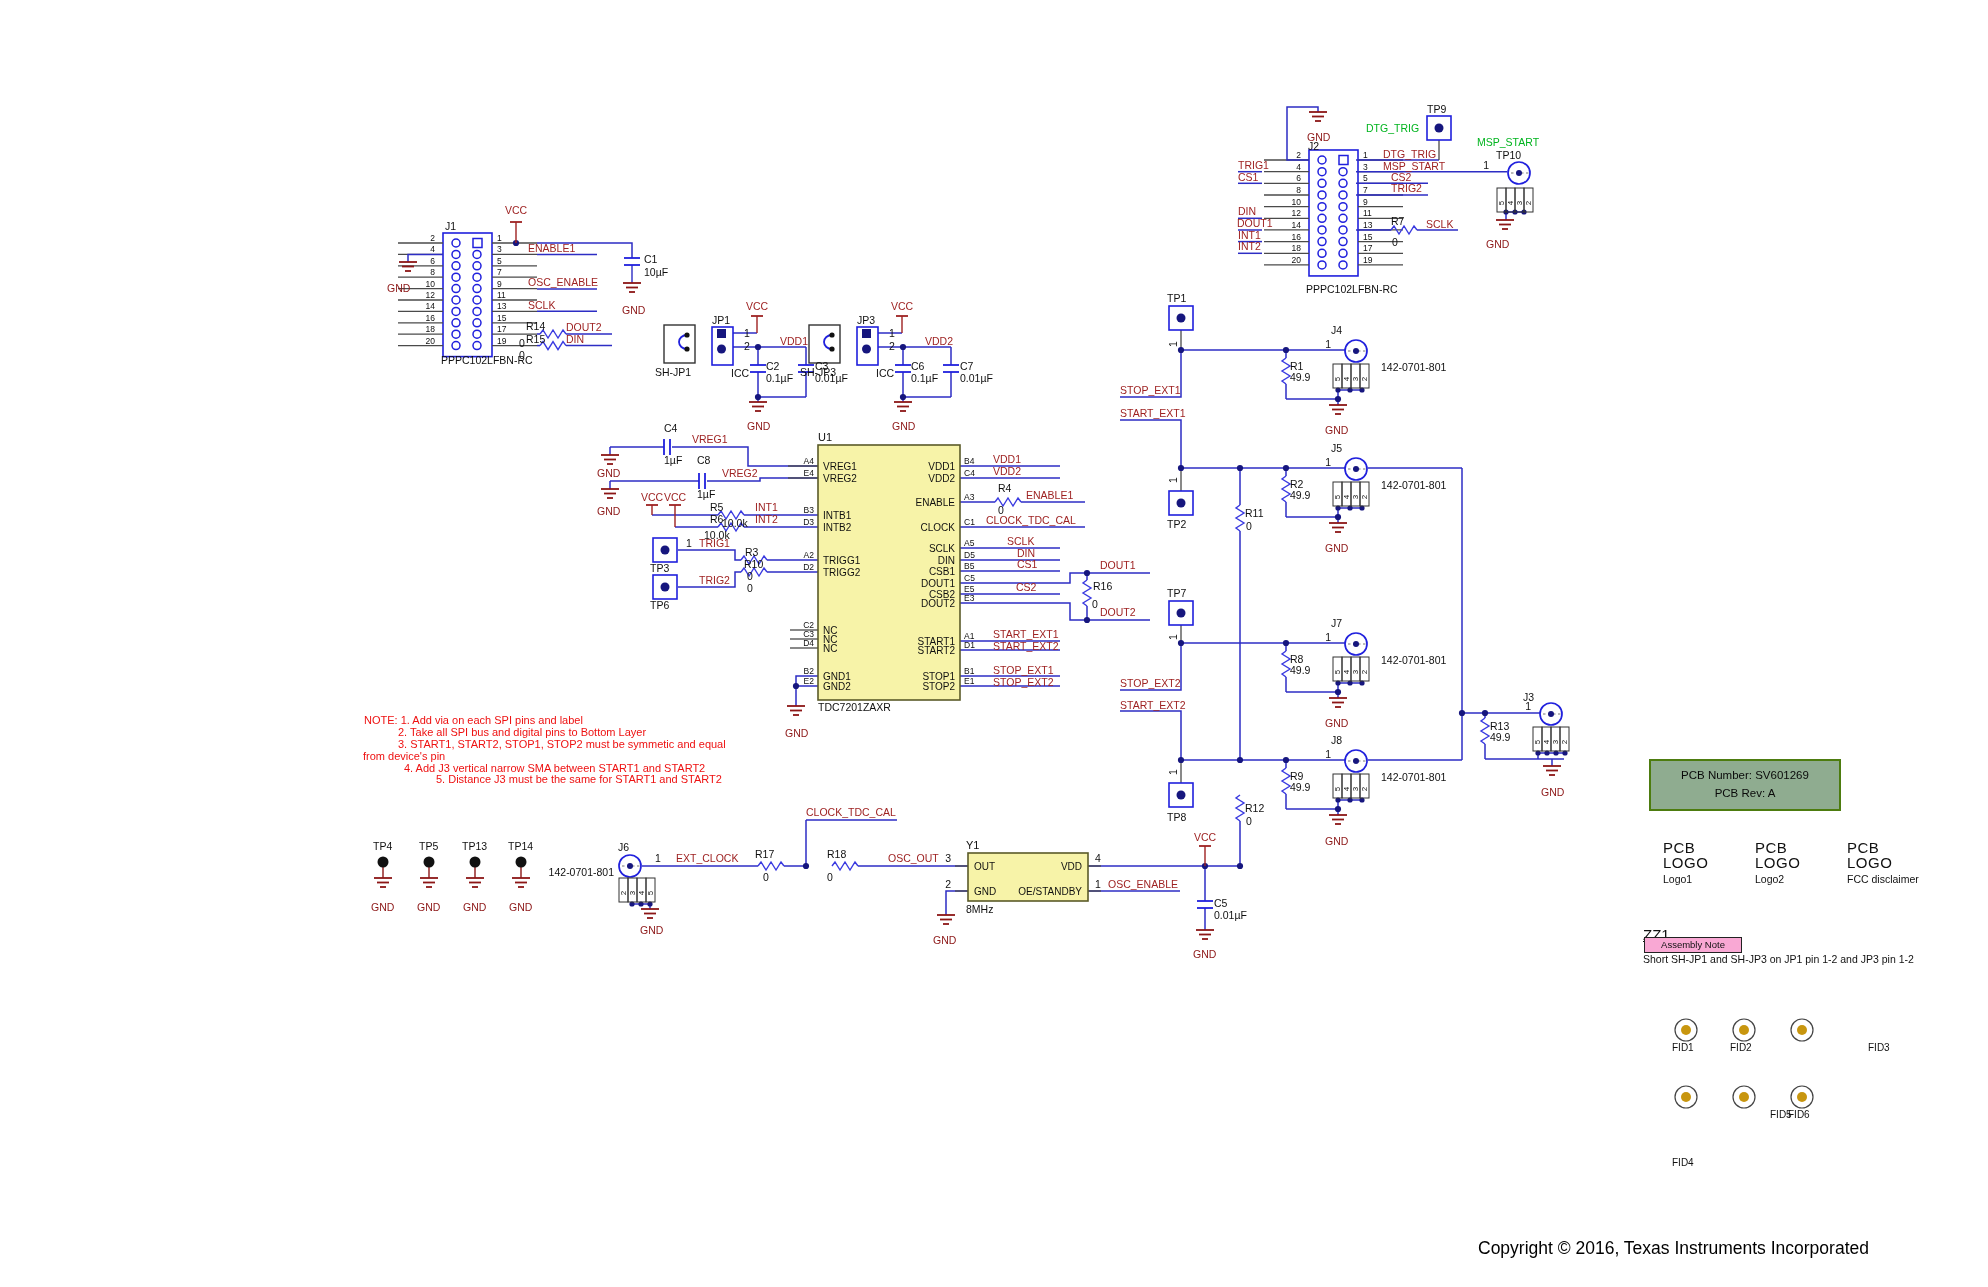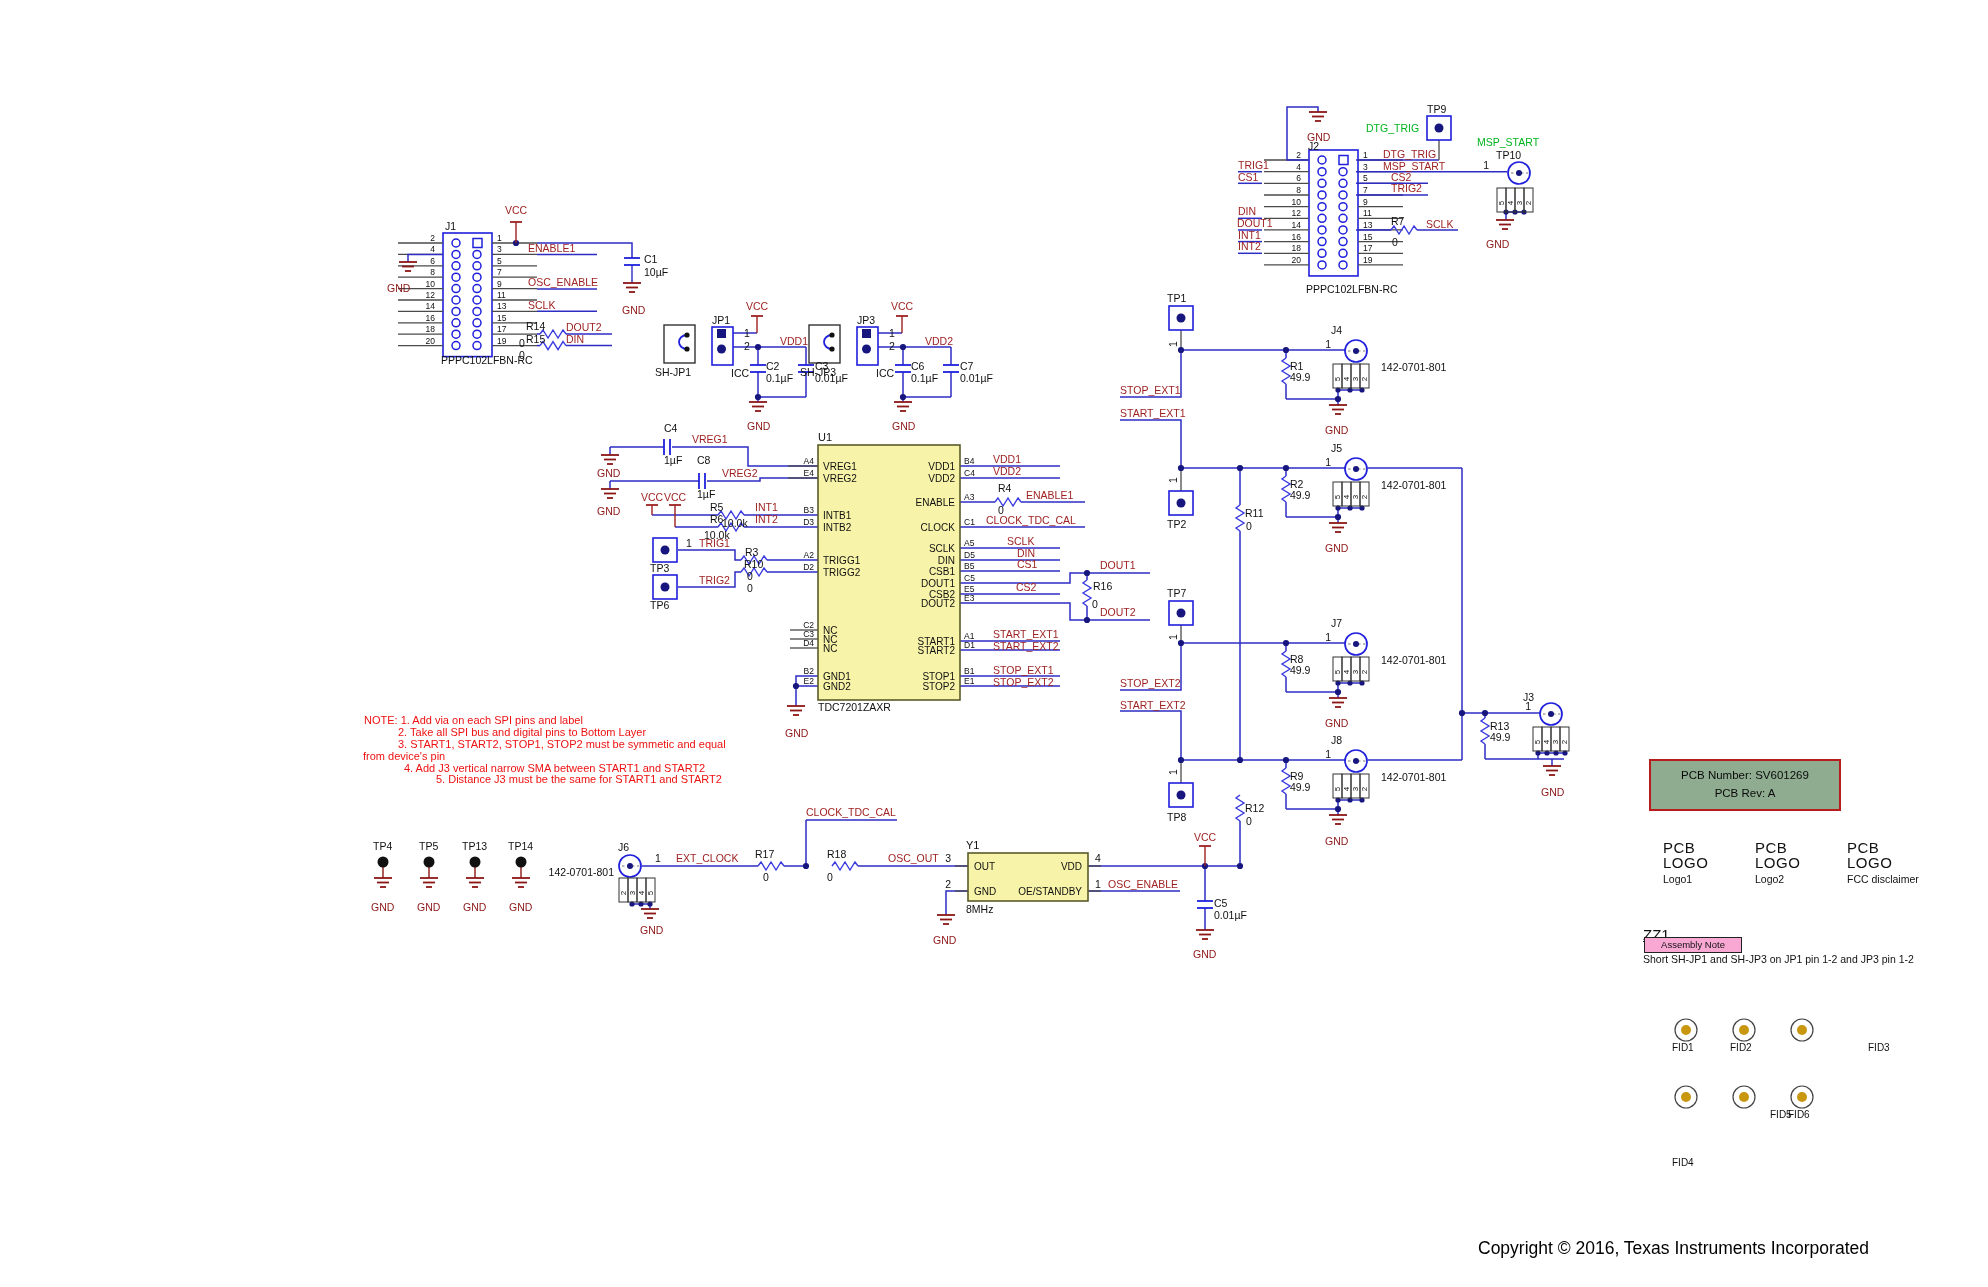--- a/index.html
+++ b/index.html
@@ -1,21 +1,21 @@
 <!DOCTYPE html>
 <html><head>
 <meta charset="utf-8">
 <style>
   html,body{margin:0;padding:0;background:#fff;}
   #canvas{position:relative;width:1988px;height:1287px;background:#fff;overflow:hidden;
           font-family:"Liberation Sans",sans-serif;}
   svg text{font-family:"Liberation Sans",sans-serif;}
   .t-r{fill:#9e2222}.t-k{fill:#101010}.t-g{fill:#00b41e}.t-dr{fill:#8c1616}
   #pcbbox{position:absolute;left:1649px;top:759px;width:188px;height:48px;background:#8fac90;
-          border:2px solid #b91c1c;display:flex;flex-direction:column;justify-content:center;
+          border:2px solid #4d7c0f;display:flex;flex-direction:column;justify-content:center;
           align-items:center;font-size:11.5px;color:#0a0a0a;line-height:1.55;}
   .logo-col{position:absolute;top:840px;color:#111}
   .logo-col .big{font-size:15px;line-height:1.0;letter-spacing:.5px}
   .logo-col .cap{font-size:10.5px;margin-top:3px}
   #zz1ref{position:absolute;left:1643px;top:926px;font-size:15px;color:#111;text-decoration:underline}
   #asmbox{position:absolute;left:1644px;top:937px;width:96px;height:14px;background:#f9a8d4;
           border:1px solid #222;font-size:9.5px;color:#111;text-align:center;line-height:14px}
   #asmtext{position:absolute;left:1643px;top:953px;font-size:10.5px;color:#111;white-space:nowrap}
   .note-line{position:absolute;font-size:11px;color:#ee1111;white-space:nowrap}
   #copyright{position:absolute;left:1478px;top:1238px;font-size:17.5px;color:#000;white-space:nowrap}

